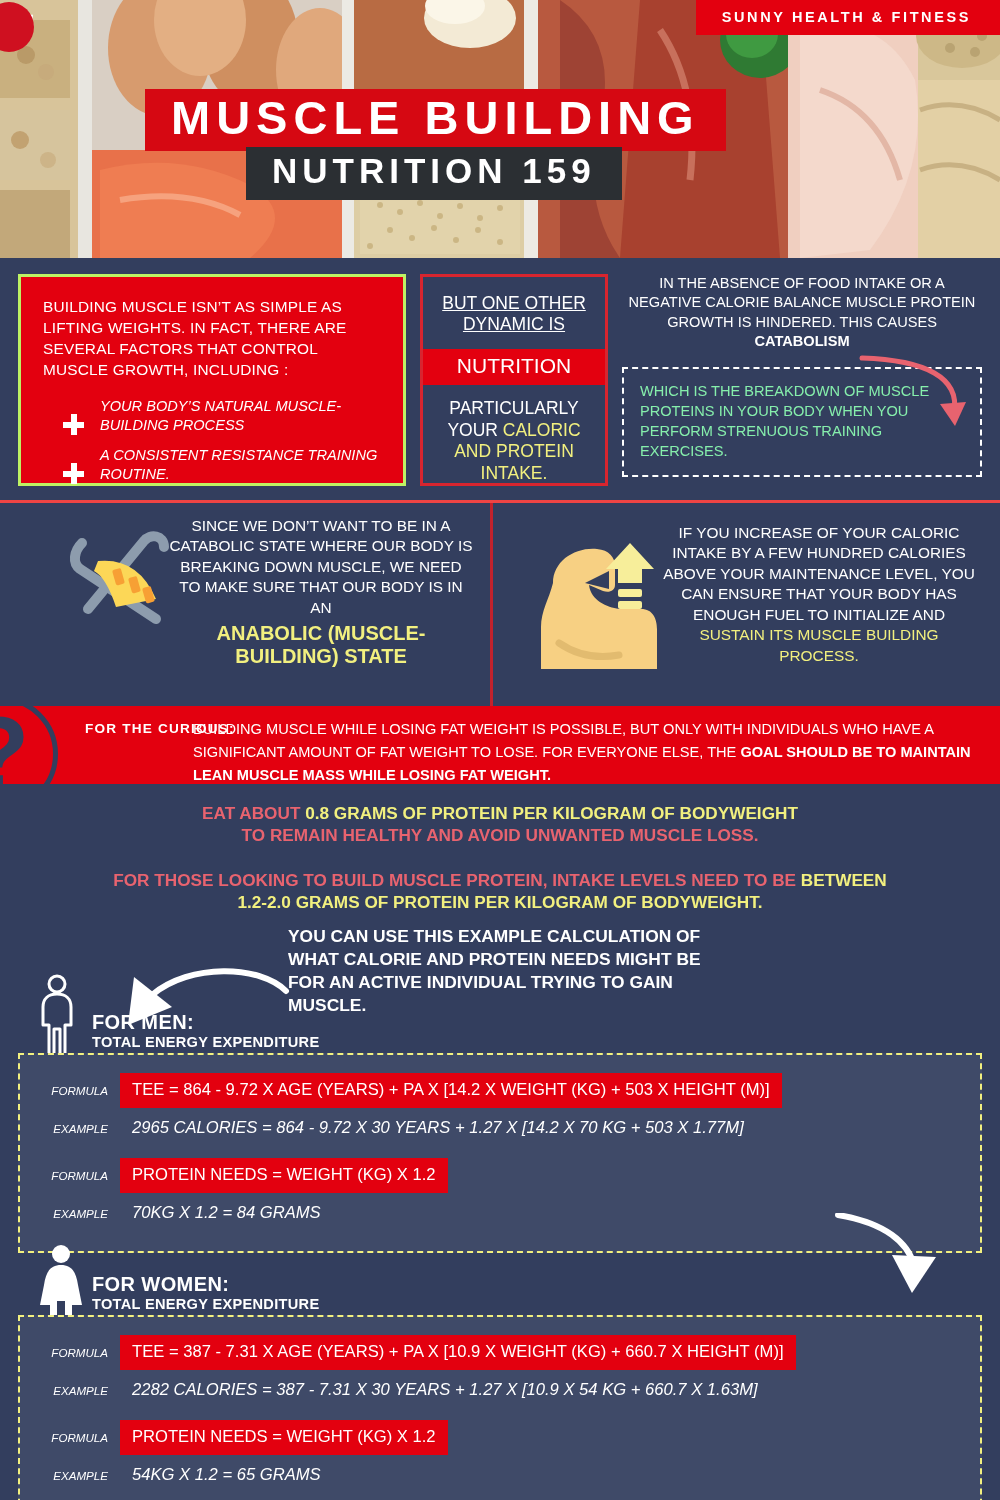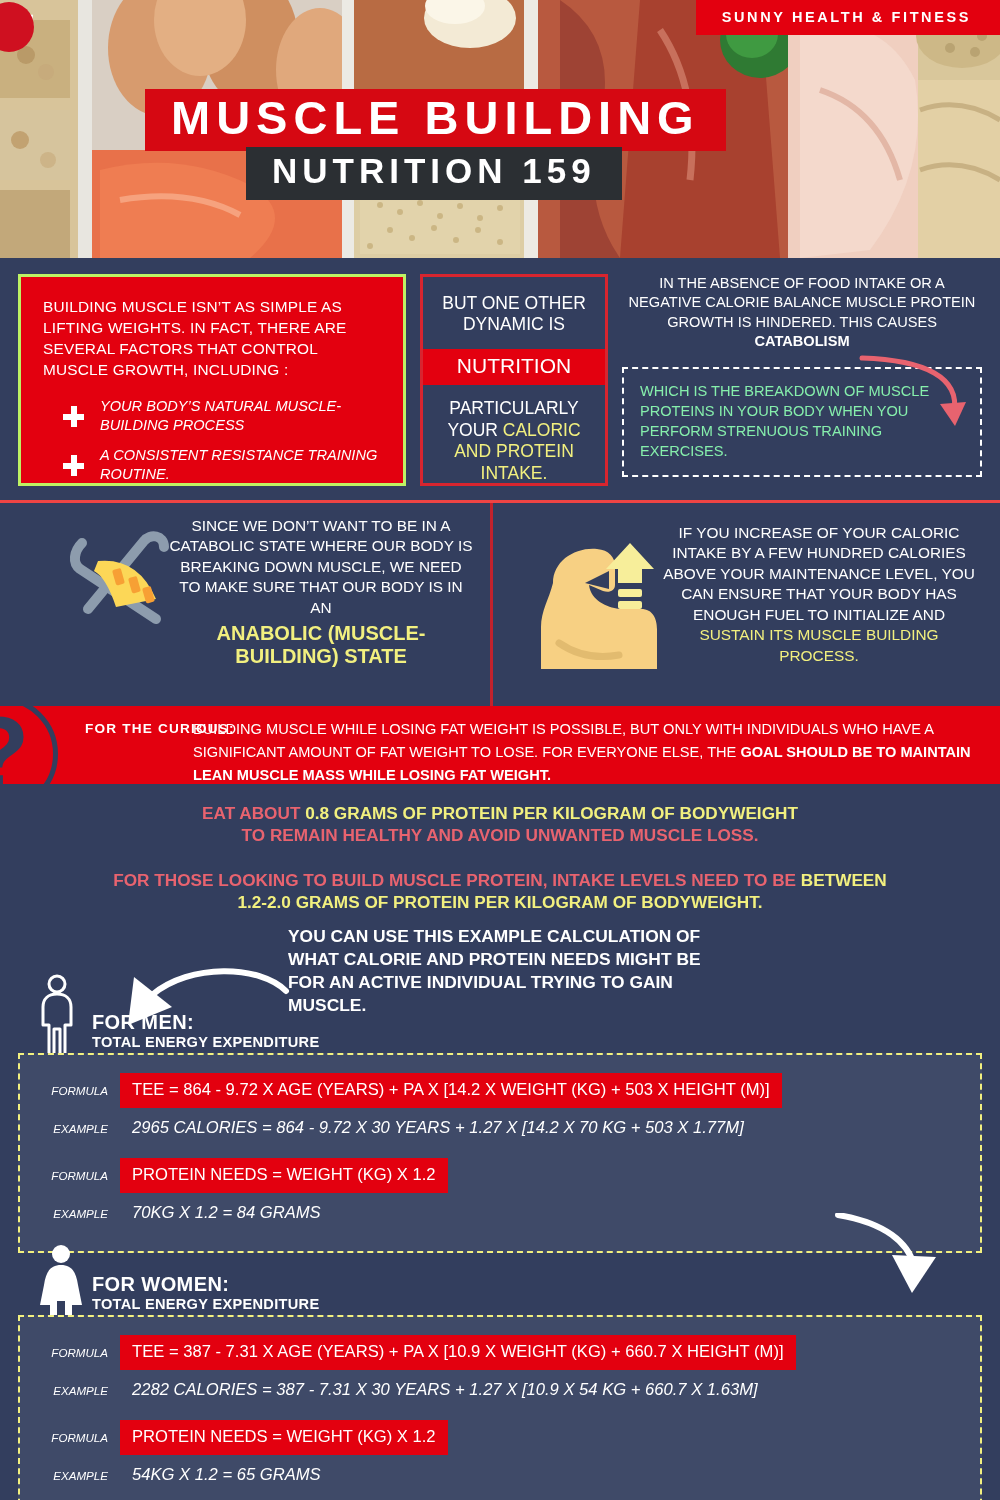--- a/index.html
+++ b/index.html
@@ -66,42 +66,42 @@
     position: absolute; left: 18px; top: 16px;
     width: 388px; height: 212px;
     background: #e3000f; border: 3px solid #bef264;
     padding: 20px 18px 0 22px; color: #fff;
   }
   .redbox p {
     font-size: 15.4px; line-height: 1.36; font-weight: 500;
     letter-spacing: 0.2px;
   }
   .bullets { margin-top: 16px; }
-  .bullet { display: flex; align-items: center; margin-bottom: 11px; }
+  .bullet { display: flex; align-items: flex-end; margin-bottom: 11px; }
   .plus {
     position: relative; width: 21px; height: 21px;
     margin: 2px 16px 0 20px; flex: none;
   }
   .plus:before, .plus:after {
     content: ""; position: absolute; background: #fff;
   }
   .plus:before { left: 8px; top: 0; width: 6px; height: 21px; }
   .plus:after { left: 0; top: 8px; width: 21px; height: 6px; }
   .bullet span {
     font-size: 14.6px; font-style: italic; line-height: 1.3;
     font-weight: 500;
   }
 
   .midbox {
     position: absolute; left: 420px; top: 16px;
     width: 188px; height: 212px;
     border: 3px solid #d8252f; background: #333e5e;
     color: #fff; text-align: center;
   }
-  .mid-a { padding: 16px 10px 14px; font-size: 17.5px; line-height: 1.2; }
+  .mid-a { padding: 16px 10px 14px; font-size: 17.5px; line-height: 1.2; text-decoration: underline; }
   .mid-band {
     background: #e3000f; font-size: 21px; padding: 5px 0 7px;
   }
   .mid-b { padding: 13px 8px 0; font-size: 17.5px; line-height: 1.24; }
   .ylw { color: #f2f07f; }
 
   .col3 { position: absolute; left: 622px; top: 16px; width: 360px; }
   .col3 p {
     color: #fff; font-size: 14.6px; line-height: 1.32;
     text-align: center;

